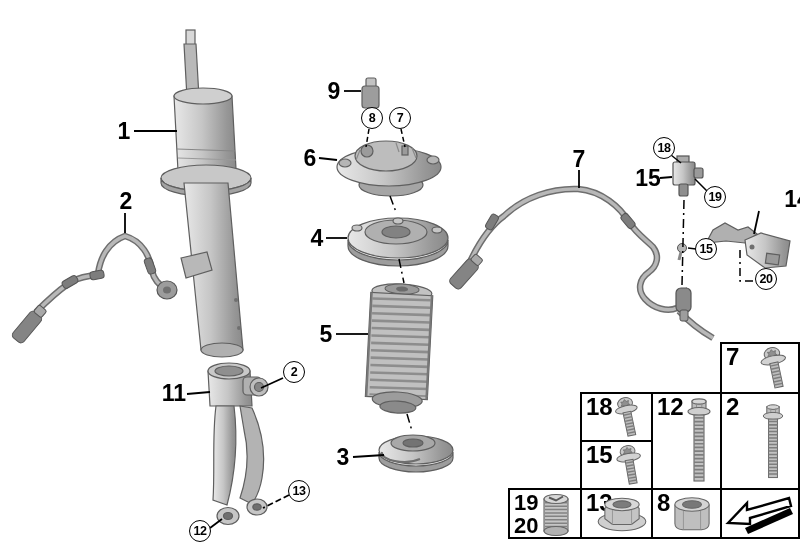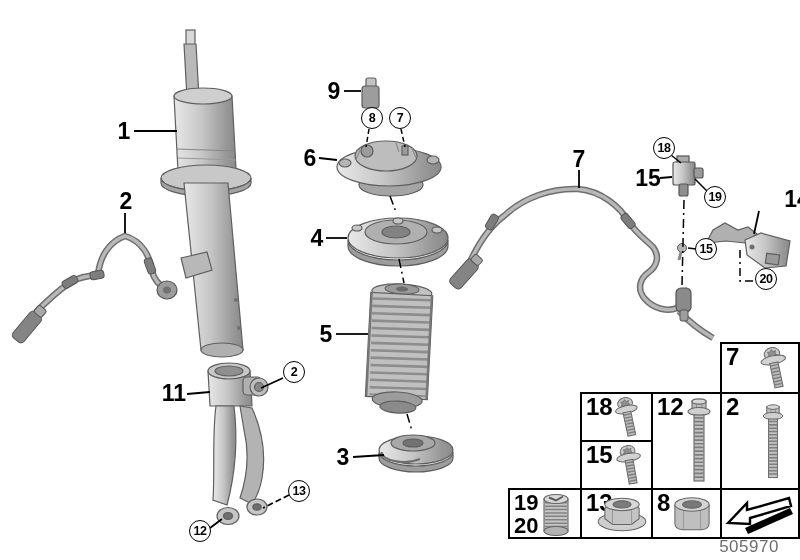--- a/index.html
+++ b/index.html
@@ -340,15 +340,14 @@
   </svg>
 </div>
 
 <div class="cell" style="left:720px;top:488px;width:80px;height:51px">
   <svg style="left:3px;top:3px" width="72" height="44" viewBox="0 0 72 44">
     <polygon points="20,35 65,15 68,21 23,41" fill="#000"></polygon>
     <polygon points="3,30 22,10 22,17 64,5 66,13 25,25 25,31" fill="#fff" stroke="#000" stroke-width="2.4" stroke-linejoin="miter"></polygon>
   </svg>
 </div>
 
-<div class="docnum">505970</div>
 
 </div>
 
 </body></html>

